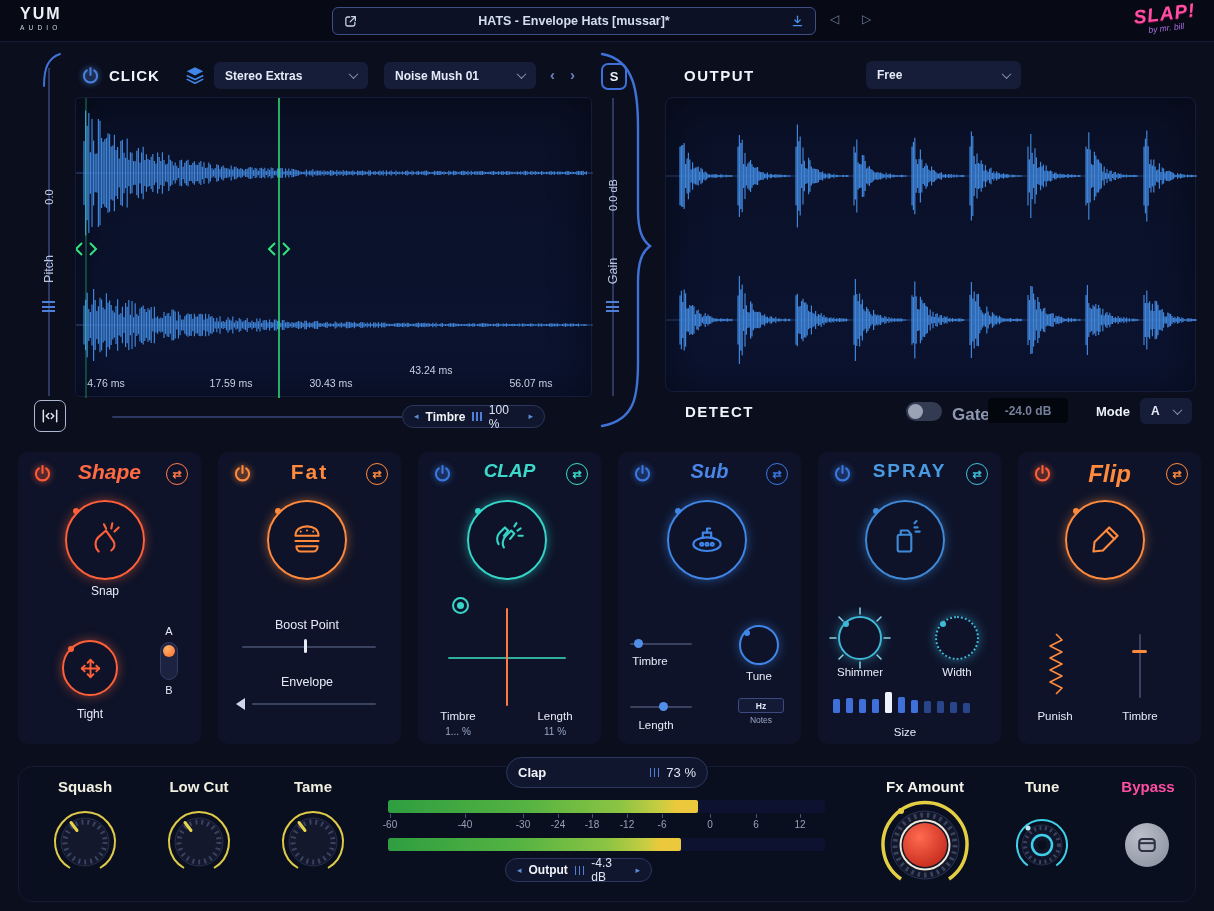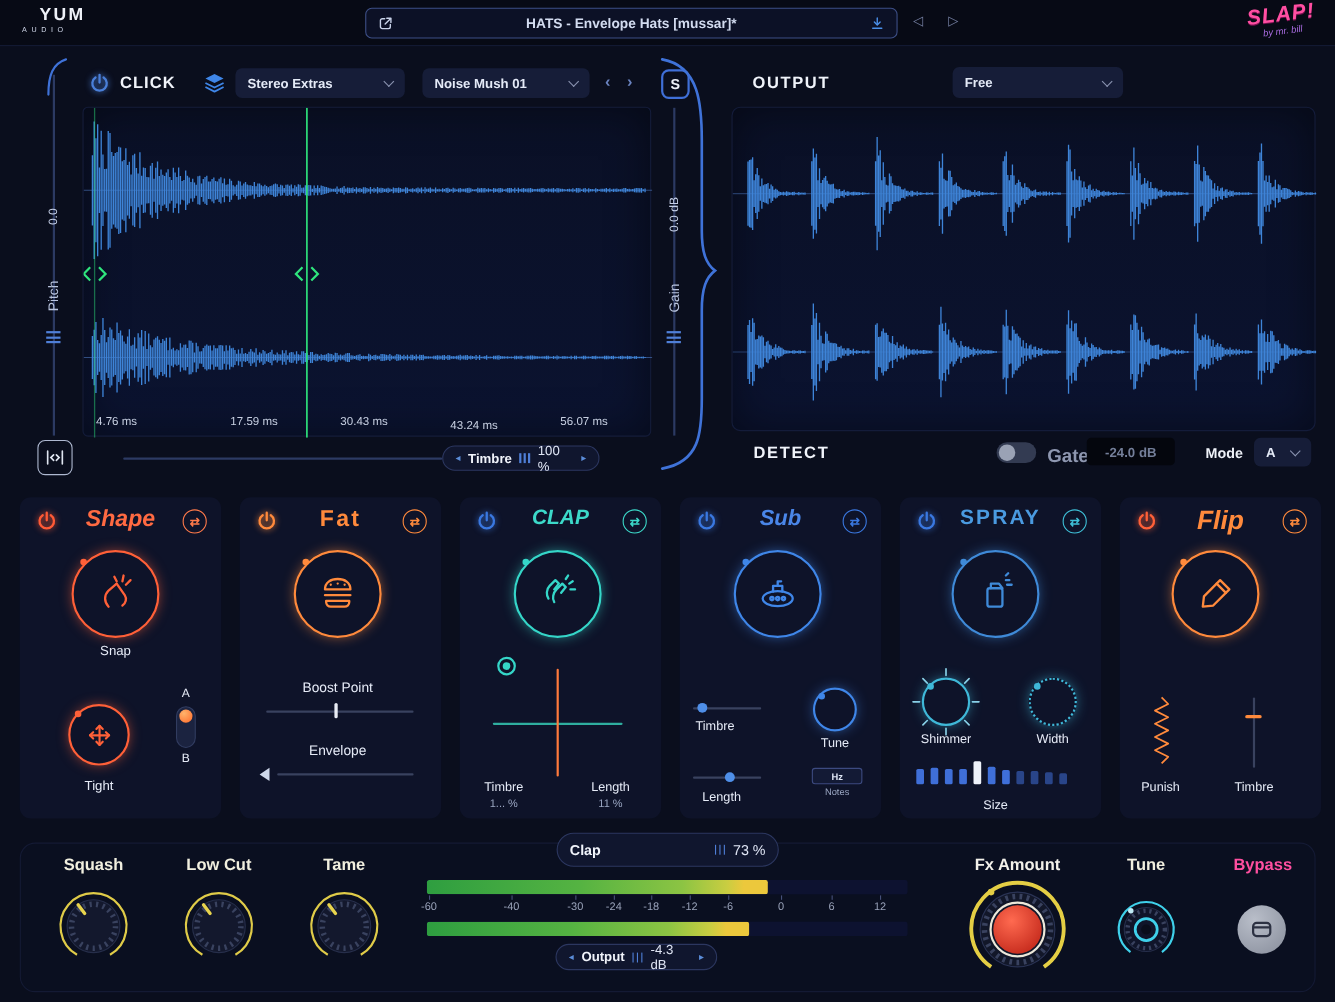--- a/index.html
+++ b/index.html
@@ -7,21 +7,21 @@
   html,body{background:#04060d;}
   body{font-family:"Liberation Sans",sans-serif;-webkit-font-smoothing:antialiased;user-select:none;}
   #app{position:relative;width:1214px;height:911px;background:#0a0e1d;overflow:hidden;}
   [data-interactable="true"]{cursor:pointer;}
   svg{display:block;}
   .abs{position:absolute;}
 
   
   .topbar{position:absolute;left:0;top:0;width:1214px;height:42px;background:#070a15;border-bottom:1px solid #141b36;}
   .logo{position:absolute;left:20px;top:5px;color:#eef1f8;}
-  .logo-top{font-size:16px;font-weight:800;letter-spacing:2px;margin-left:16px;}
+  .logo-top{font-size:16px;font-weight:800;letter-spacing:2px;}
   .logo-bottom{font-size:6.5px;letter-spacing:4.2px;color:#cfd6e8;margin-top:1px;}
   .preset-bar{position:absolute;left:332px;top:7px;width:484px;height:28px;border:1px solid #3d4f86;border-radius:6px;background:#0c1126;display:flex;align-items:center;padding:0 10px;}
   .preset-bar svg{width:15px;height:15px;fill:none;stroke-width:1.7;stroke-linecap:round;stroke-linejoin:round;flex:none;}
   .icon-export{stroke:#c8d2e8;}
   .icon-save{stroke:#4a8fe8;}
   .preset-name{flex:1;text-align:center;color:#d3dcf0;font-size:12.5px;font-weight:600;white-space:nowrap;overflow:hidden;}
   .nav-arrow{position:absolute;top:13px;color:#707b9c;font-size:12px;line-height:1;}
   .brand{position:absolute;right:18px;top:3px;text-align:center;transform:rotate(-7deg);}
   .brand-name{color:#ff4fa2;font-size:19px;font-weight:800;font-style:italic;letter-spacing:1px;text-shadow:0 1px 0 #7a1050;}
   .brand-sub{color:#a86be0;font-size:8.5px;font-style:italic;margin-top:-2px;}
@@ -172,21 +172,21 @@
         <path d="M10 0V300" stroke="#2fe57d" stroke-width="1.2" fill="none" opacity="0.45"></path>
         <path d="M203 0V300" stroke="#2fe57d" stroke-width="1.5" fill="none" opacity="1"></path>
         <path d="M6 145L0 151L6 157" stroke="#2fe57d" stroke-width="2" fill="none"></path>
         <path d="M14 145L20 151L14 157" stroke="#2fe57d" stroke-width="2" fill="none"></path>
         <path d="M199 145L193 151L199 157" stroke="#2fe57d" stroke-width="2" fill="none"></path>
         <path d="M207 145L213 151L207 157" stroke="#2fe57d" stroke-width="2" fill="none"></path>
       </svg>
     <span class="wlbl" style="left:30px;top:279px" data-interactable="false">4.76 ms</span>
     <span class="wlbl" style="left:155px;top:279px" data-interactable="false">17.59 ms</span>
     <span class="wlbl" style="left:255px;top:279px" data-interactable="false">30.43 ms</span>
-    <span class="wlbl" style="left:355px;top:283px" data-interactable="false">43.24 ms</span>
+    <span class="wlbl" style="left:355px;top:266px" data-interactable="false">43.24 ms</span>
     <span class="wlbl" style="left:455px;top:279px" data-interactable="false">56.07 ms</span>
   </div>
 
   <div class="abs" style="left:34px;top:400px;width:32px;height:32px;border:1.5px solid #aeb8d0;border-radius:7px;display:flex;align-items:center;justify-content:center" data-interactable="true">
     <svg viewBox="0 0 24 24" width="20" height="20" style="fill:none;stroke:#dfe5f0;stroke-width:1.8;stroke-linecap:round" data-interactable="false">
         <path d="M4 5v14M20 5v14"></path>
         <path d="m10.5 9-3 3 3 3"></path>
         <path d="m13.5 9 3 3-3 3"></path>
       </svg>
   </div>

